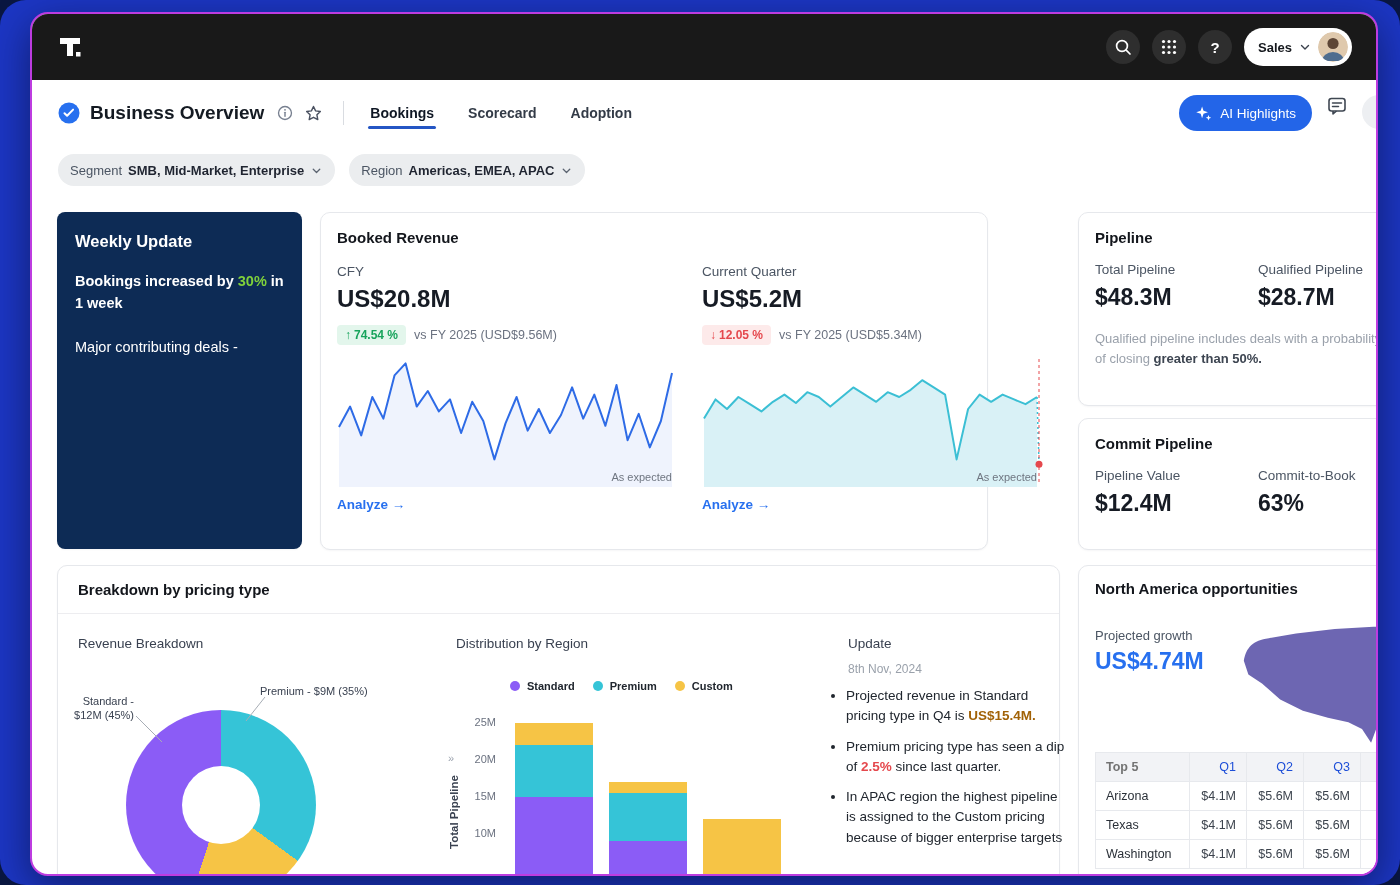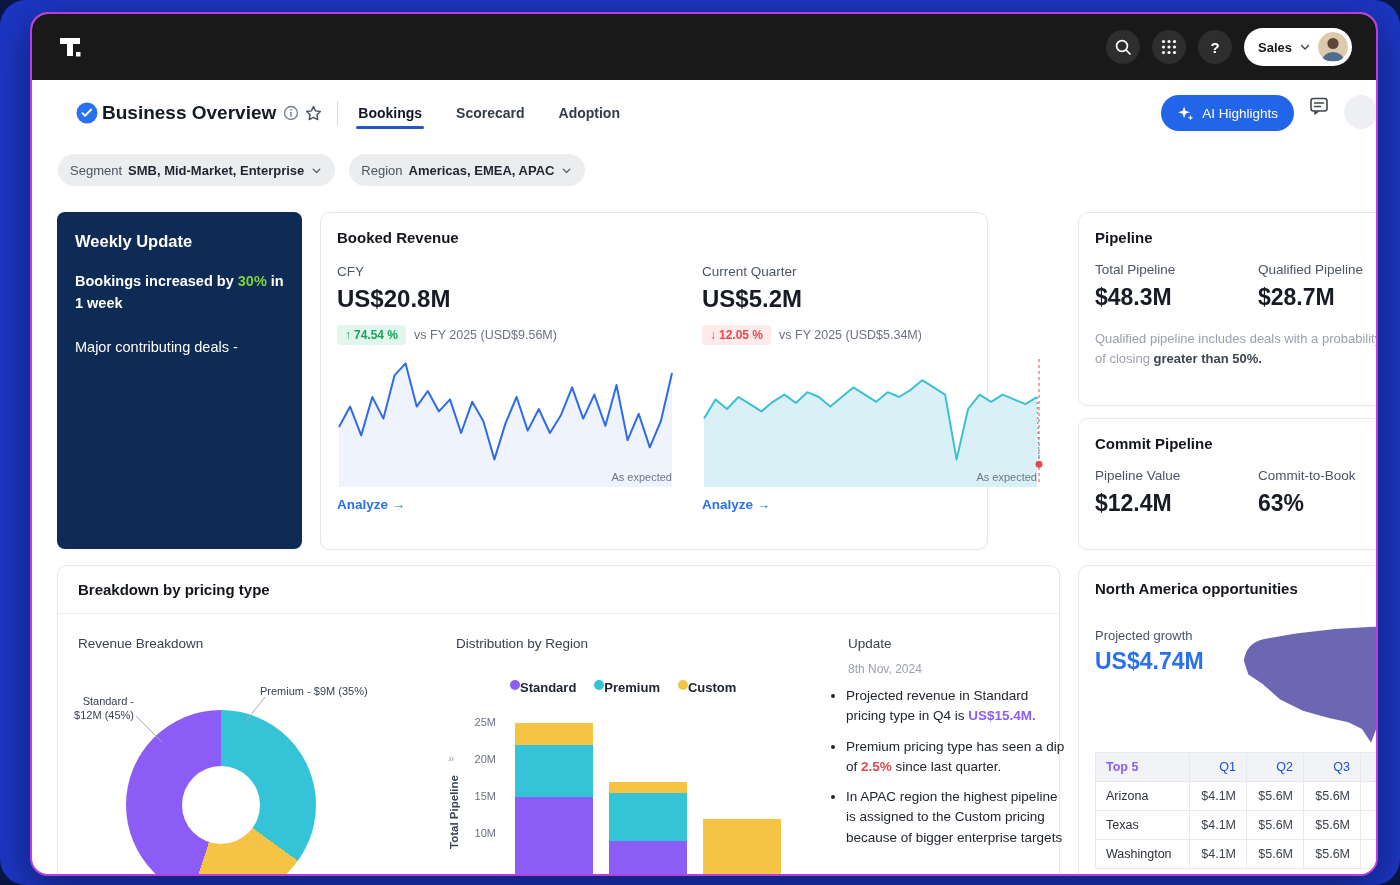--- a/index.html
+++ b/index.html
@@ -16,21 +16,21 @@
   .nav-right{display:flex;align-items:center;gap:12px;}
   .nav-icon{width:34px;height:34px;border-radius:50%;background:#2e2e2e;color:#fff;border:none;
     display:flex;align-items:center;justify-content:center;cursor:pointer;
     font:700 15px "Liberation Sans",sans-serif;}
   .ws-pill{height:38px;background:#fff;border-radius:19px;display:flex;align-items:center;
     gap:6px;padding:0 4px 0 14px;cursor:pointer;border:none;}
   .ws-label{font-size:13px;font-weight:700;color:#15181d;}
   .avatar{width:30px;height:30px;border-radius:50%;overflow:hidden;display:block;}
   
   .header{position:absolute;top:66px;left:0;right:0;height:66px;display:flex;align-items:center;
-    padding:0 44px;gap:4px;background:#fff;}
+    padding:0 26px;gap:10px;background:#fff;}
   .page-title{font-size:19px;font-weight:700;color:#141a22;margin-right:2px;}
   .hicon{background:none;border:none;cursor:pointer;display:flex;align-items:center;}
   .vdiv{width:1px;height:24px;background:#d9dce1;margin:0 10px;}
   .tabs{display:flex;gap:30px;margin-left:4px;}
   .tab{position:relative;font-size:14px;font-weight:600;color:#333b47;padding:21px 2px;cursor:pointer;}
   .tab.active{color:#0f1724;}
   .tab.active::after{content:"";position:absolute;left:0;right:0;bottom:13px;height:3px;
     border-radius:2px;background:#2456c4;}
   .header-right{margin-left:auto;display:flex;align-items:flex-start;gap:14px;}
   .ai-btn{height:36px;border-radius:18px;background:#2365e8;color:#fff;border:none;cursor:pointer;
@@ -83,42 +83,42 @@
   #breakdown-card{left:25px;top:551px;width:1003px;height:372px;}
   .bd-head{padding:15px 20px;border-bottom:1px solid #ededf0;}
   .sub{position:absolute;font-size:13.5px;font-weight:500;color:#394150;}
   .donut{position:absolute;left:68px;top:144px;width:190px;height:190px;border-radius:50%;cursor:pointer;}
   .donut::after{content:"";position:absolute;inset:56px;background:#fff;border-radius:50%;}
   .pie-label{position:absolute;font-size:11px;color:#394150;line-height:1.3;}
   #std-label{left:0;top:128px;width:76px;text-align:right;}
   #prem-label{left:202px;top:118px;}
   #pie-lines{position:absolute;left:0;top:0;pointer-events:none;}
   .legend{position:absolute;left:452px;top:114px;display:flex;gap:18px;align-items:center;}
-  .litem{display:flex;align-items:flex-start;font-size:13px;color:#20262e;font-weight:600;}
+  .litem{display:flex;align-items:center;gap:7px;font-size:11px;color:#20262e;font-weight:600;}
   .ldot{width:10px;height:10px;border-radius:50%;}
   .ylab{position:absolute;left:336px;top:240px;width:120px;text-align:center;font-size:11.5px;
     font-weight:700;color:#394150;transform:rotate(-90deg);}
   .axis-chev{position:absolute;left:390px;top:186px;font-size:11px;color:#9ca3af;}
   .ytick{position:absolute;left:396px;width:42px;text-align:right;font-size:11px;color:#6b7280;}
   #bars{position:absolute;left:457px;top:157px;height:185px;display:flex;align-items:flex-end;gap:16px;}
   .bar-col{width:78px;display:flex;flex-direction:column-reverse;cursor:pointer;}
   .upd-date{position:absolute;left:790px;top:96px;font-size:12px;color:#9aa1ab;}
   .upd-list{position:absolute;left:772px;top:120px;width:240px;font-size:13.5px;color:#20262e;line-height:1.5;}
   .upd-list li{margin-left:16px;margin-bottom:10px;}
-  .gtext{color:#8b5cf6;font-weight:700;}
+  .gtext{color:#a16207;font-weight:700;}
   .rtext{color:#e5484d;font-weight:700;}
   
   #na-card{left:1046px;top:551px;width:380px;height:340px;padding:14px 16px;}
   .growth-label{position:absolute;left:16px;top:62px;font-size:13px;color:#4b5563;}
   .growth-value{position:absolute;left:16px;top:82px;font-size:23px;font-weight:700;color:#2770ef;}
   #us-map{position:absolute;left:158px;top:46px;cursor:pointer;}
   .na-table{position:absolute;left:16px;top:186px;border-collapse:collapse;font-size:12.5px;}
   .na-table th,.na-table td{border:1px solid #e7e9ed;padding:7px 10px;}
   .na-table th{background:#f2f3f6;text-align:right;font-weight:500;color:#1d4ed8;}
-  .na-table th.first{text-align:left;font-weight:700;color:#8b5cf6;width:94px;}
+  .na-table th.first{text-align:left;font-weight:700;color:#737373;width:94px;}
   .na-table td{text-align:right;color:#3c434d;width:57px;}
   .na-table td.first{text-align:left;color:#2a3038;}
   .na-table .extra{width:60px;}
 </style>
 </head>
 <body>
 
 <div class="stage">
   <div class="window">
 

